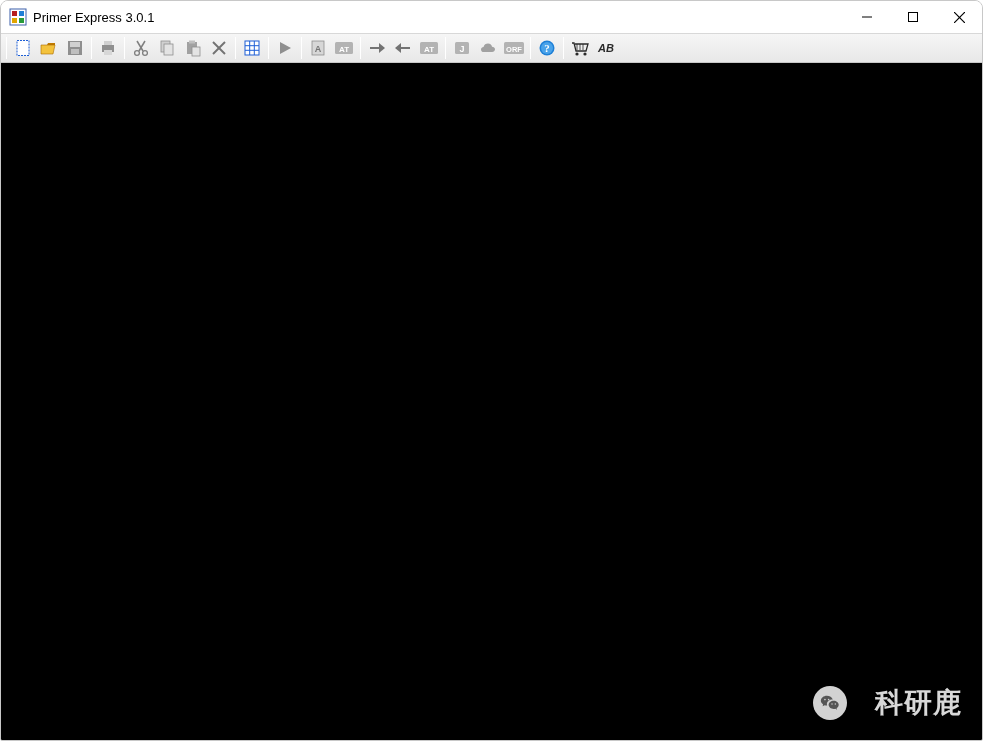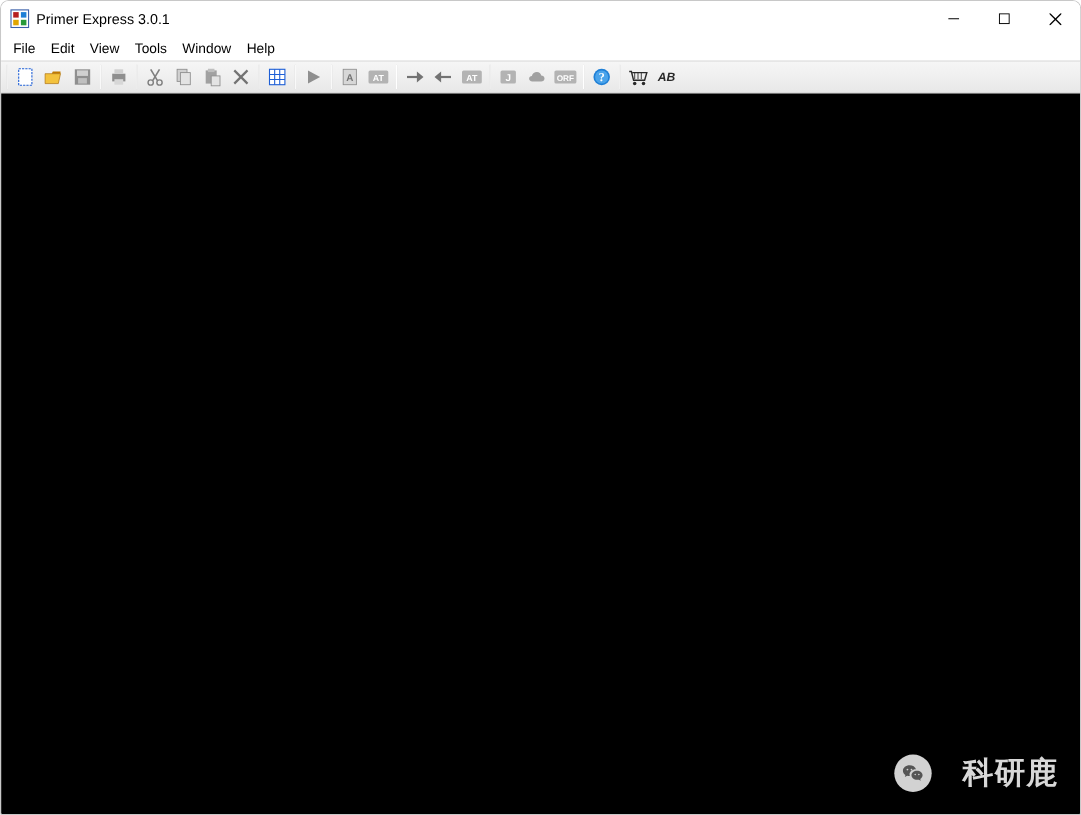--- a/index.html
+++ b/index.html
@@ -86,28 +86,20 @@
         </svg>
     </div>
     <div class="sysbtn">
       <svg width="11" height="11">
           <line x1="0" y1="0" x2="11" y2="11" stroke="#000" stroke-width="1.2"></line>
           <line x1="11" y1="0" x2="0" y2="11" stroke="#000" stroke-width="1.2"></line>
         </svg>
     </div>
   </div>
 
-  <div class="menubar">
-    <span class="menu-item">File</span>
-    <span class="menu-item">Edit</span>
-    <span class="menu-item">View</span>
-    <span class="menu-item">Tools</span>
-    <span class="menu-item">Window</span>
-    <span class="menu-item">Help</span>
-  </div>
 
   <div class="toolbar">
     <span class="tsep"></span>
     <div class="tbtn" title="new-document">
       <svg width="18" height="18">
           <rect x="3" y="1.5" width="12" height="15" fill="#fff" stroke="#1e5fd6" stroke-width="1" stroke-dasharray="2 1"></rect>
         </svg>
     </div>
     <div class="tbtn" title="open-folder">
       <svg width="18" height="18">

